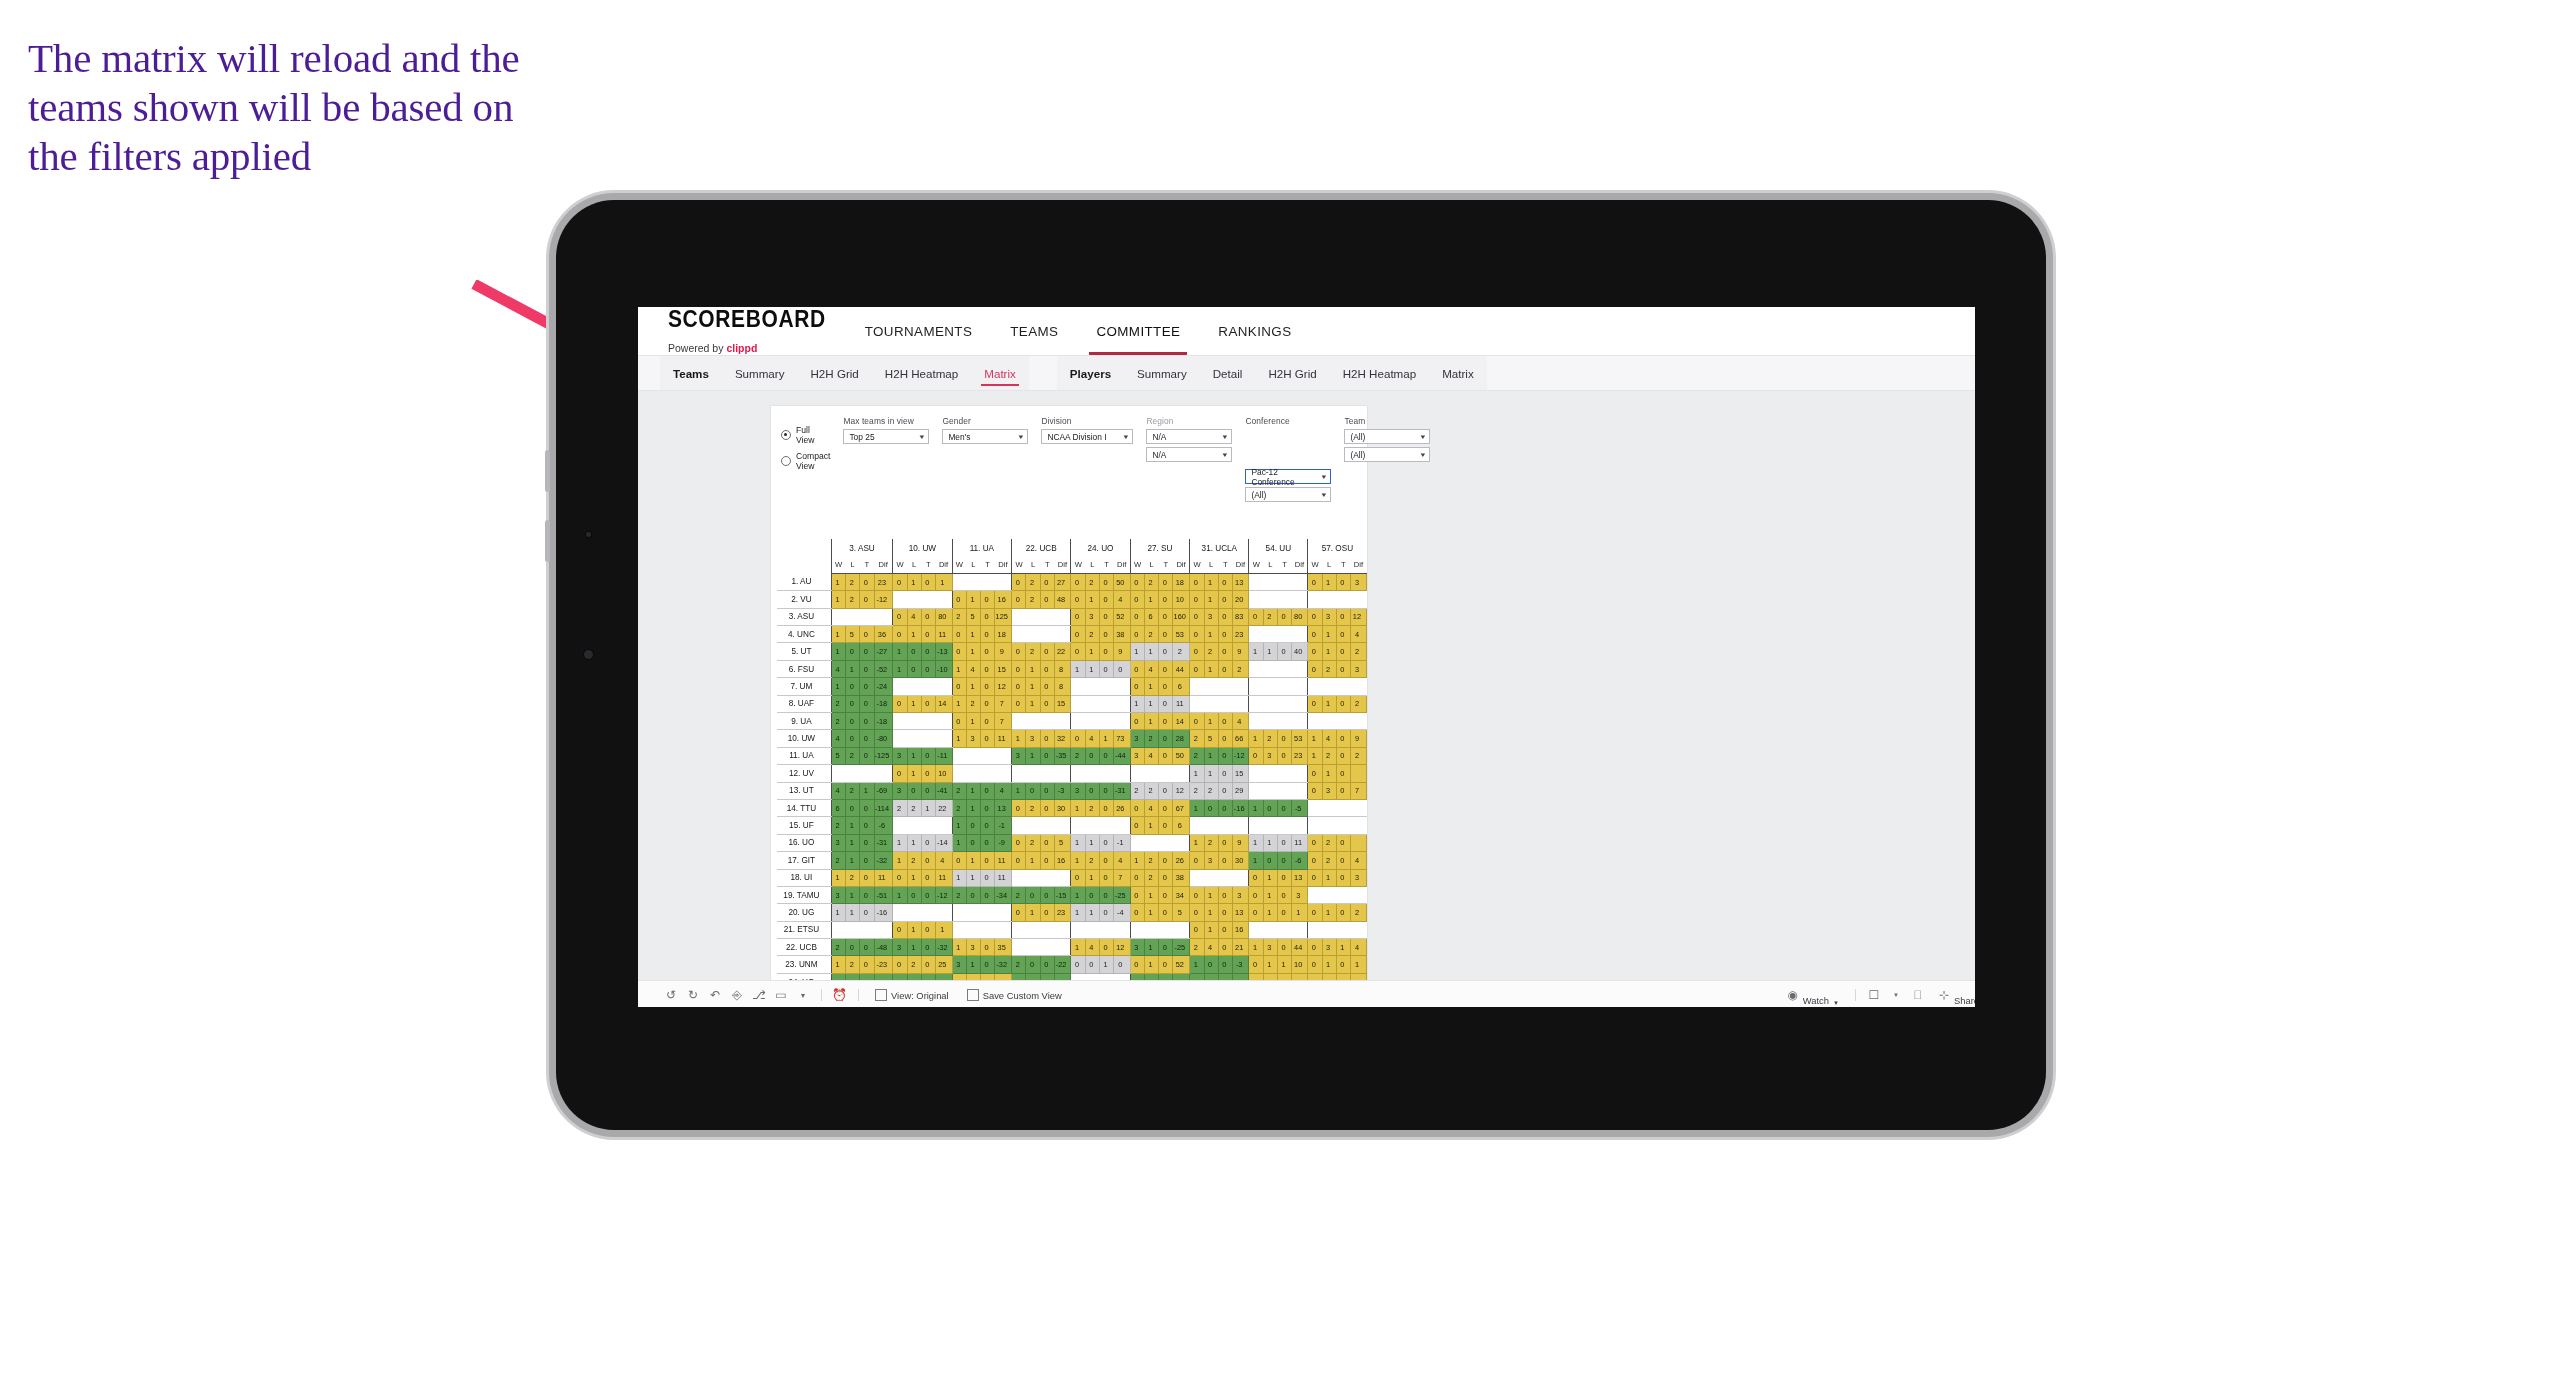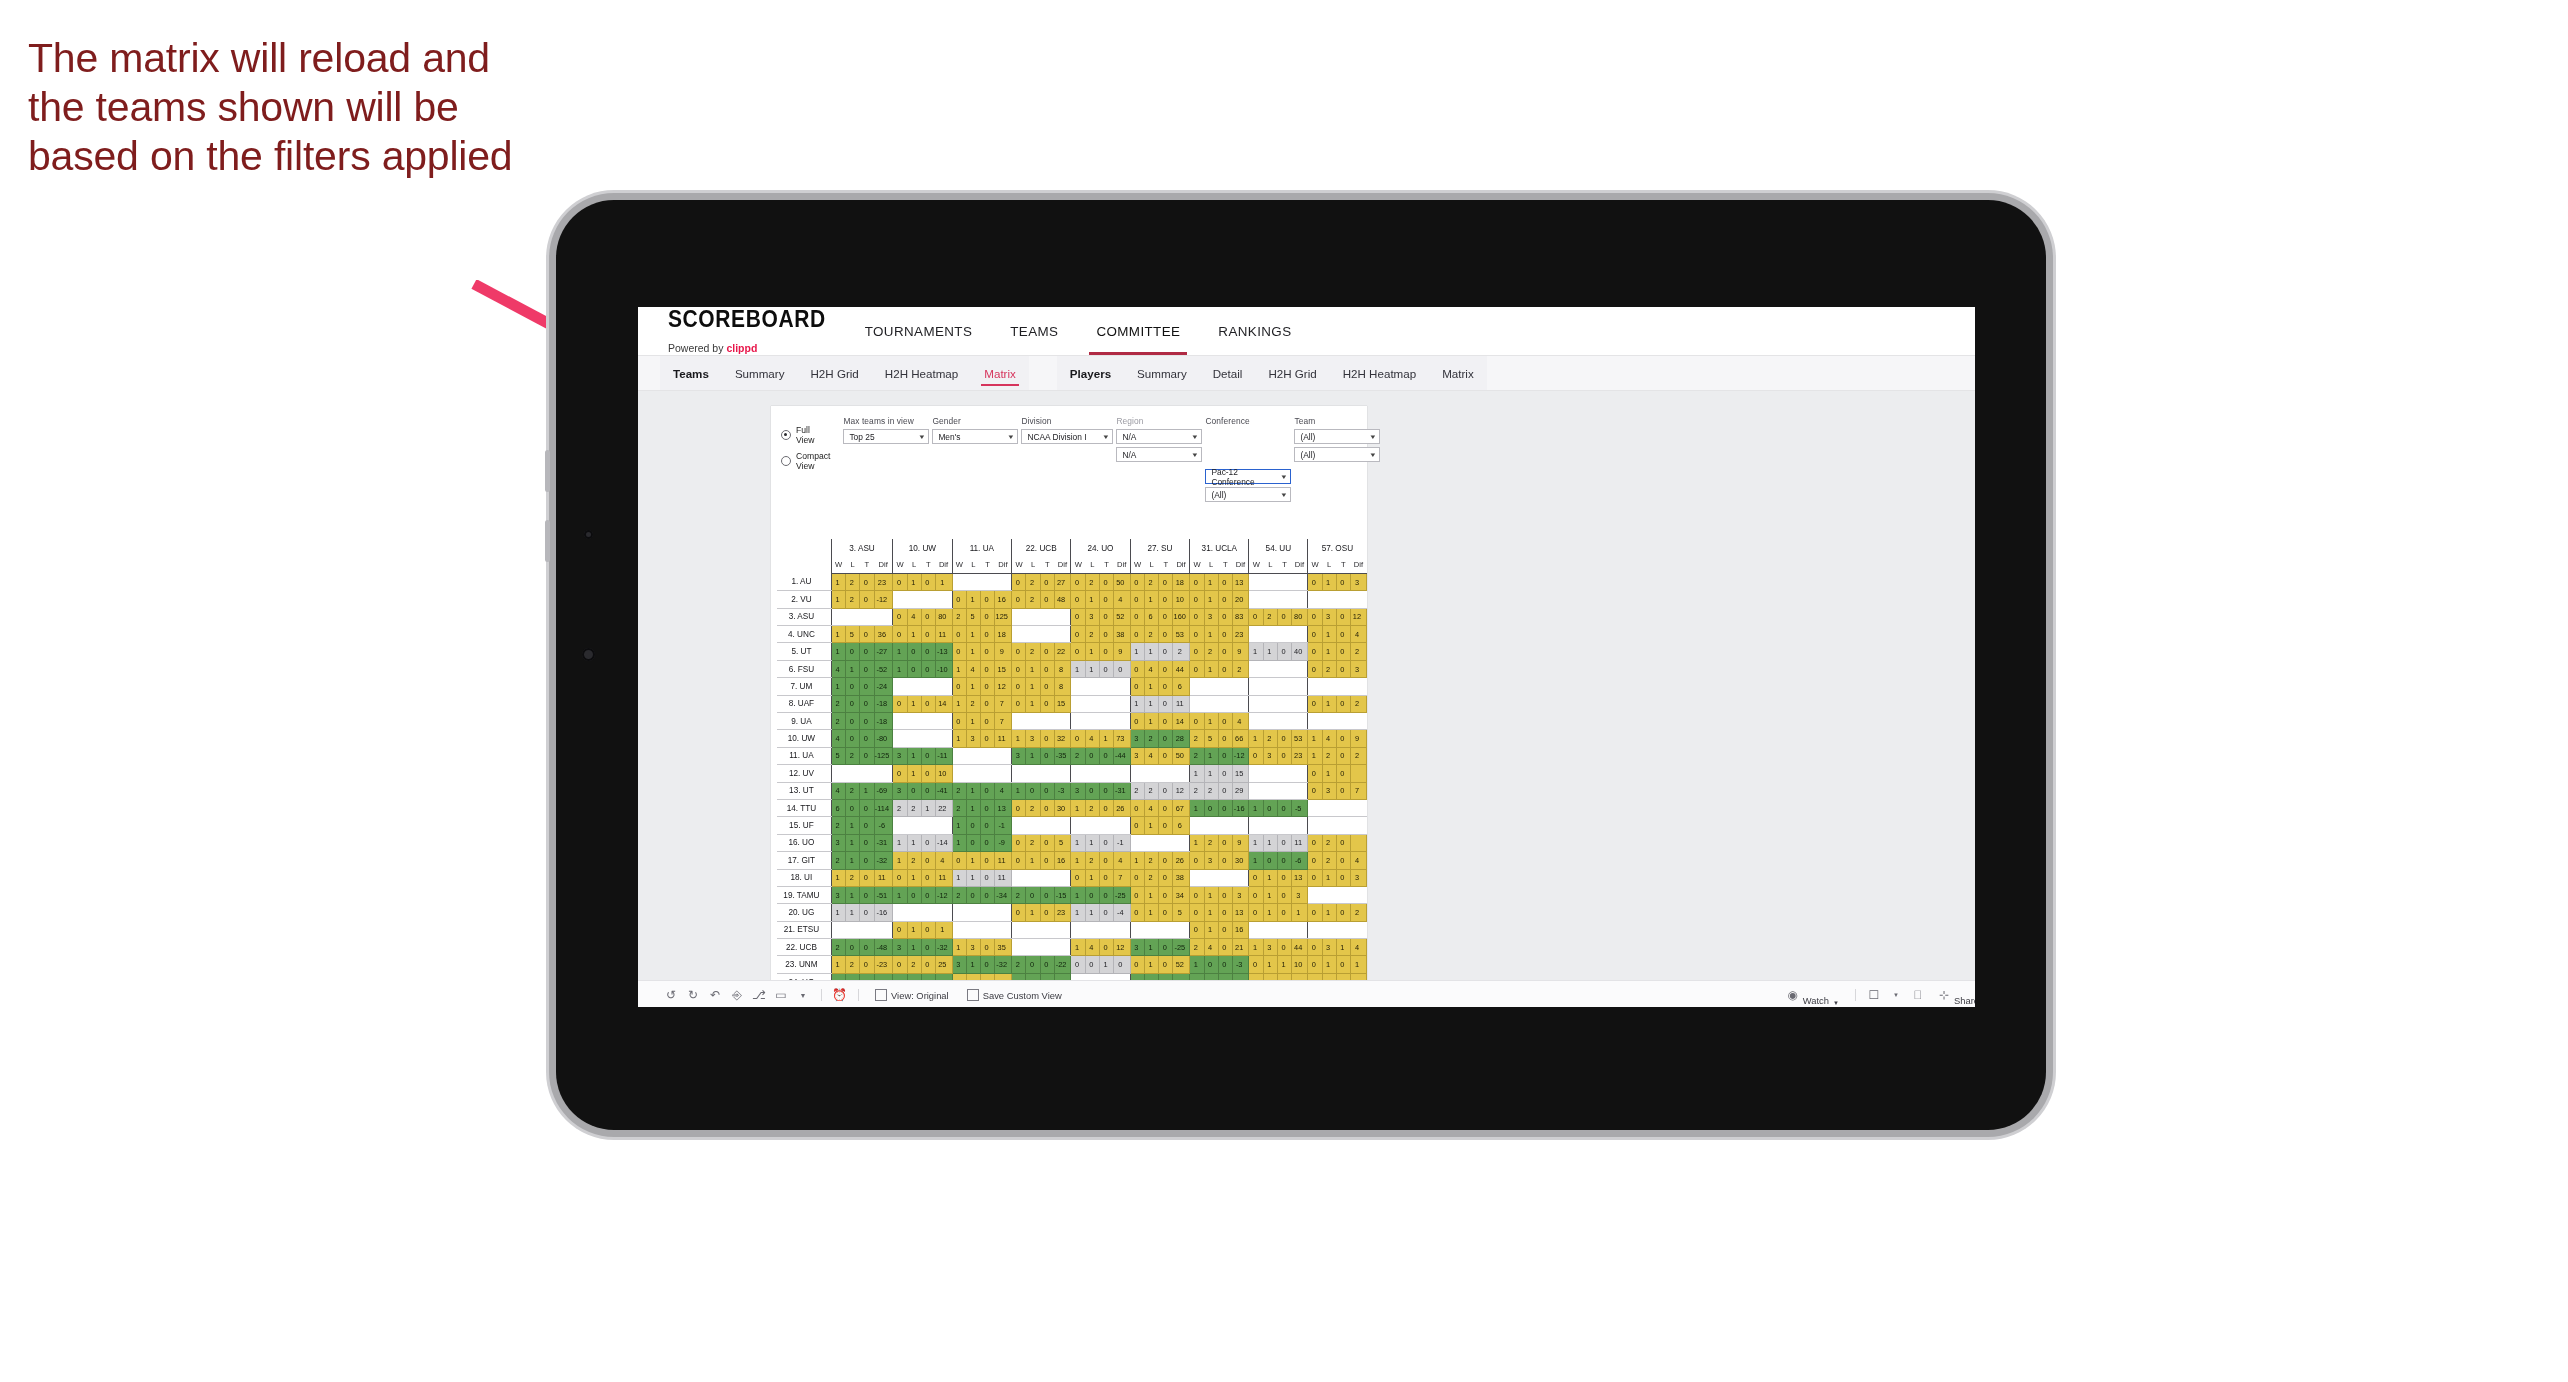--- a/index.html
+++ b/index.html
@@ -7,22 +7,22 @@
     width:2568px;height:1382px;
     background:#ffffff;
     font-family:"Liberation Sans", sans-serif;
     position:relative;
     overflow:hidden;
   }
 
   
   #annotation{
     position:absolute;left:28px;top:34px;width:500px;
-    font-size:41px;line-height:1.20;color:#7f1d1d;
-    font-family:Liberation Sans, sans-serif;
+    font-size:41px;line-height:1.20;color:#4c1d95;
+    font-family:Liberation Serif, serif;
     letter-spacing:-0.2px;
   }
   #arrow-svg{position:absolute;left:470px;top:280px;width:420px;height:250px;pointer-events:none;}
 
   
   #tablet{
     position:absolute;left:556px;top:200px;
     width:1490px;height:930px;
     background:#111111;
     border-radius:58px;
@@ -225,21 +225,21 @@
           <div class="viewtoggle" id="viewtoggle">
               <div class="radio-row">
                 <span class="radio on"></span>
                 <span>Full View</span>
               </div>
               <div class="radio-row">
                 <span class="radio"></span>
                 <span>Compact View</span>
               </div>
             </div>
-          <div id="filter-controls" style="display:flex;gap:3px;">
+          <div id="filter-controls" style="display:flex;gap:13px;">
               <div class="fgroup">
                 <div class="flabel">Max teams in view</div>
                 <div class="fsel">
                   <span>Top 25</span>
                   <span class="car">▼</span>
                 </div>
               </div>
               <div class="fgroup">
                 <div class="flabel">Gender</div>
                 <div class="fsel">

